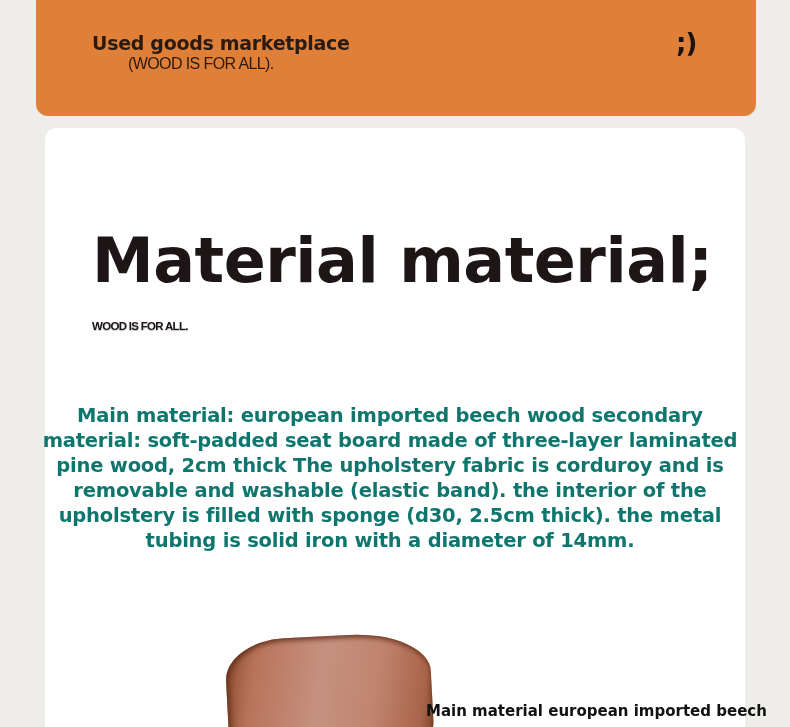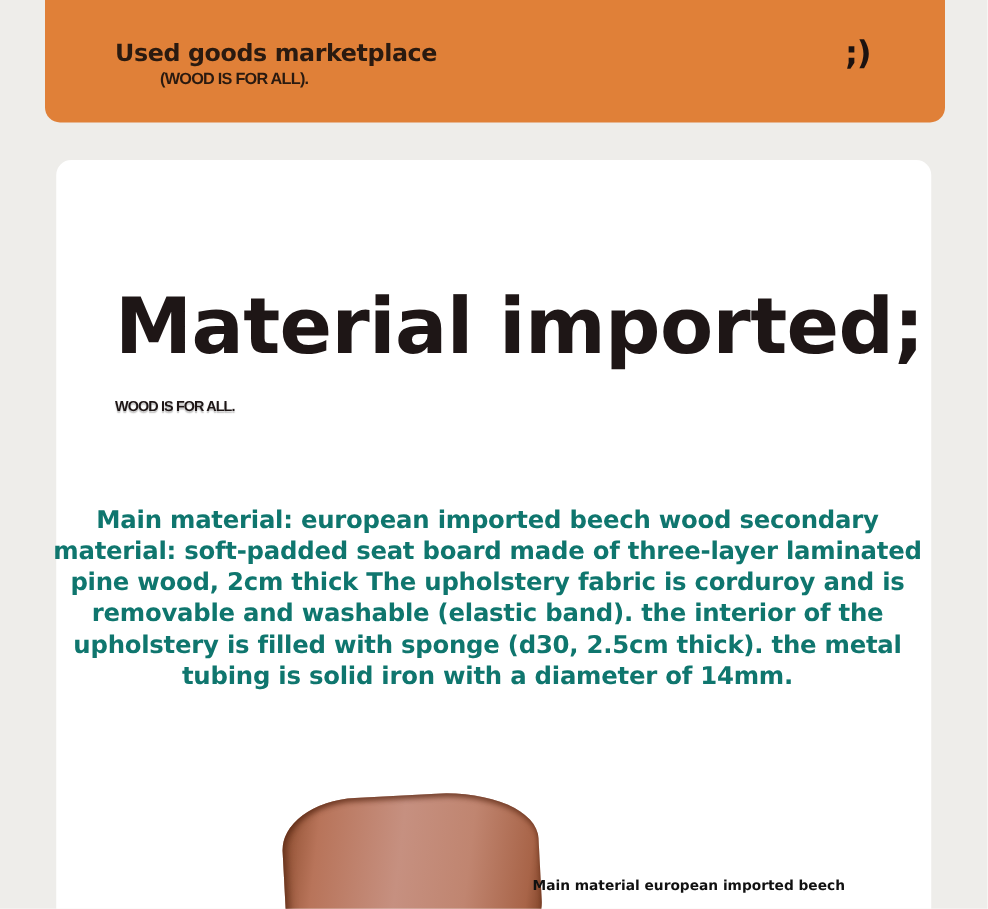--- a/index.html
+++ b/index.html
@@ -3,32 +3,32 @@
   <meta charset="utf-8">
   <style>
     html, body { margin:0; padding:0; }
     body {
       width:790px; height:727px; overflow:hidden;
       background:#eeedea;
       font-family:"DejaVu Sans", sans-serif;
       position:relative;
     }
     .banner {
-      position:absolute; left:36px; top:0; width:720px; height:98px;
+      position:absolute; left:36px; top:0; width:720px; height:116px;
       background:#e08038; border-radius:0 0 12px 12px;
     }
     .banner-title {
       position:absolute; left:56px; top:32px;
       font-size:19px; font-weight:bold; color:#2a1a10; letter-spacing:-0.3px;
       white-space:nowrap;
     }
     .banner-sub {
       position:absolute; left:56px; top:55px;
       font-family:"Liberation Sans", sans-serif;
-      font-size:13px; font-weight:700; color:#2a1a10; letter-spacing:-0.6px;
+      font-size:16px; font-weight:400; color:#2a1a10; letter-spacing:-0.6px;
       white-space:nowrap;
       padding-left:36px;
     }
     .smiley {
       position:absolute; left:640px; top:28px;
       font-size:26px; font-weight:bold; color:#1c1210; letter-spacing:-1px;
     }
     .card {
       position:absolute; left:45px; top:128px; width:700px; height:620px;
       background:#ffffff; border-radius:12px;
@@ -54,31 +54,31 @@
     }
     .seat {
       position:absolute; left:182px; top:508px; width:205px; height:120px;
       border-radius:60px 80px 30px 30px / 40px 40px 30px 30px;
       background:linear-gradient(100deg,#8a4a2c 0%,#b8745a 15%,#c69080 45%,#c08570 70%,#a86448 92%,#7a3f24 100%);
       box-shadow:inset 0 3px 4px rgba(90,40,20,0.6), inset 4px 0 6px rgba(80,35,15,0.5);
       transform:rotate(-3deg);
     }
     .seat-label {
       position:absolute; left:381px; top:574px;
-      font-size:11px; font-weight:bold; color:#111; white-space:nowrap;
+      font-size:15px; font-weight:bold; color:#111; white-space:nowrap;
     }
   </style>
 </head>
 <body>
 
 <div class="banner">
   <div class="banner-title">Used goods marketplace</div>
   <div class="banner-sub">(WOOD IS FOR ALL).</div>
   <div class="smiley">;)</div>
 </div>
 
 <div class="card">
-  <div class="heading">Material imported;</div>
+  <div class="heading">Material material;</div>
   <div class="tag">WOOD IS FOR ALL.</div>
   <div class="desc">Main material: european imported beech wood secondary material: soft-padded seat board made of three-layer laminated pine wood, 2cm thick The upholstery fabric is corduroy and is removable and washable (elastic band). the interior of the upholstery is filled with sponge (d30, 2.5cm thick). the metal tubing is solid iron with a diameter of 14mm.</div>
   <div class="seat"></div>
   <div class="seat-label">Main material european imported beech</div>
 </div>
 
 </body></html>

